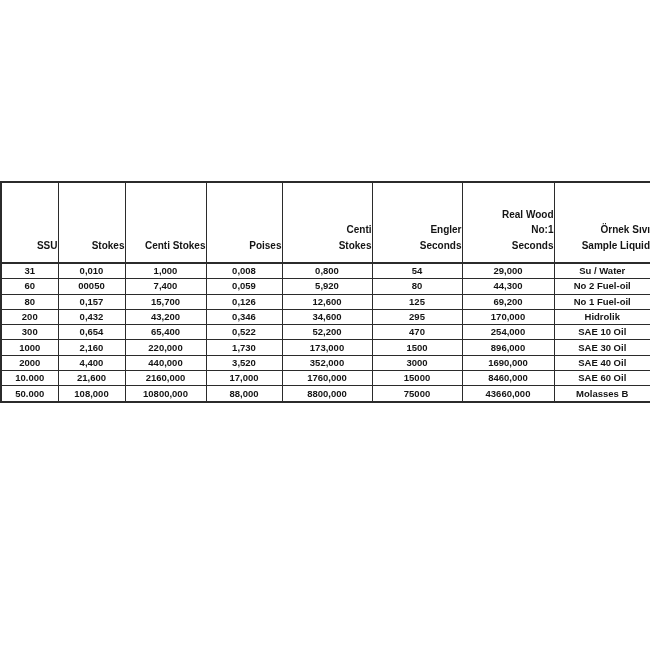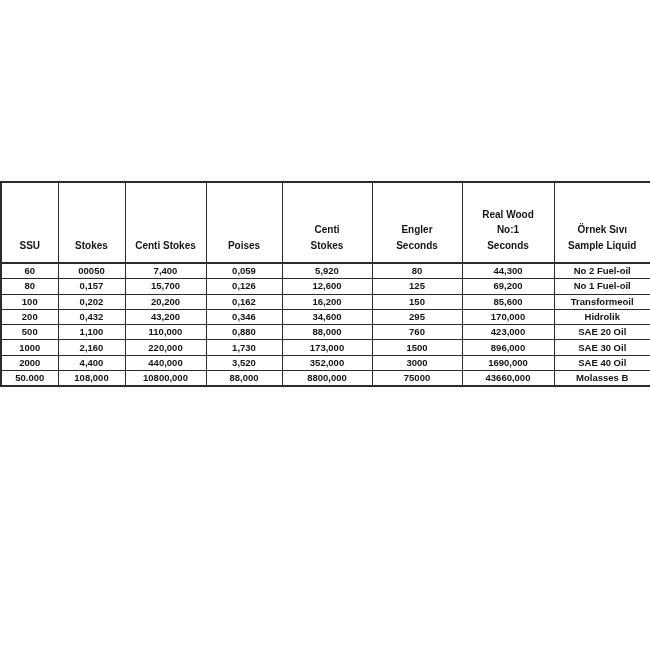--- a/index.html
+++ b/index.html
@@ -34,20 +34,21 @@
   }
   table.viscosity-table thead th {
     height: 70px;
     vertical-align: bottom;
     padding-bottom: 9px;
     font-size: 10px;
     font-weight: bold;
     line-height: 1.55;
     white-space: pre-line;
     border-bottom: 2px solid #2b2b2b;
+    text-align: right;
   }
   table.viscosity-table tbody td {
     height: 14.3px;
     font-size: 9.5px;
     font-weight: bold;
     line-height: 14px;
     vertical-align: middle;
     white-space: nowrap;
   }
 </style>
@@ -78,68 +79,68 @@
 Seconds</th>
           <th>Real Wood
 No:1
 Seconds</th>
           <th>Örnek Sıvı
 Sample Liquid</th>
         </tr>
     </thead>
     <tbody>
         <tr>
+          <td>31</td>
+          <td>0,010</td>
+          <td>1,000</td>
+          <td>0,008</td>
+          <td>0,800</td>
+          <td>54</td>
+          <td>29,000</td>
+          <td>Su / Water</td>
+        </tr>
+        <tr>
           <td>60</td>
           <td>00050</td>
           <td>7,400</td>
           <td>0,059</td>
           <td>5,920</td>
           <td>80</td>
           <td>44,300</td>
           <td>No 2 Fuel-oil</td>
         </tr>
         <tr>
           <td>80</td>
           <td>0,157</td>
           <td>15,700</td>
           <td>0,126</td>
           <td>12,600</td>
           <td>125</td>
           <td>69,200</td>
           <td>No 1 Fuel-oil</td>
         </tr>
         <tr>
-          <td>100</td>
-          <td>0,202</td>
-          <td>20,200</td>
-          <td>0,162</td>
-          <td>16,200</td>
-          <td>150</td>
-          <td>85,600</td>
-          <td>Transformeoil</td>
-        </tr>
-        <tr>
           <td>200</td>
           <td>0,432</td>
           <td>43,200</td>
           <td>0,346</td>
           <td>34,600</td>
           <td>295</td>
           <td>170,000</td>
           <td>Hidrolik</td>
         </tr>
         <tr>
-          <td>500</td>
-          <td>1,100</td>
-          <td>110,000</td>
-          <td>0,880</td>
-          <td>88,000</td>
-          <td>760</td>
-          <td>423,000</td>
-          <td>SAE 20 Oil</td>
+          <td>300</td>
+          <td>0,654</td>
+          <td>65,400</td>
+          <td>0,522</td>
+          <td>52,200</td>
+          <td>470</td>
+          <td>254,000</td>
+          <td>SAE 10 Oil</td>
         </tr>
         <tr>
           <td>1000</td>
           <td>2,160</td>
           <td>220,000</td>
           <td>1,730</td>
           <td>173,000</td>
           <td>1500</td>
           <td>896,000</td>
           <td>SAE 30 Oil</td>
@@ -148,20 +149,30 @@
           <td>2000</td>
           <td>4,400</td>
           <td>440,000</td>
           <td>3,520</td>
           <td>352,000</td>
           <td>3000</td>
           <td>1690,000</td>
           <td>SAE 40 Oil</td>
         </tr>
         <tr>
+          <td>10.000</td>
+          <td>21,600</td>
+          <td>2160,000</td>
+          <td>17,000</td>
+          <td>1760,000</td>
+          <td>15000</td>
+          <td>8460,000</td>
+          <td>SAE 60 Oil</td>
+        </tr>
+        <tr>
           <td>50.000</td>
           <td>108,000</td>
           <td>10800,000</td>
           <td>88,000</td>
           <td>8800,000</td>
           <td>75000</td>
           <td>43660,000</td>
           <td>Molasses B</td>
         </tr>
       </tbody>

